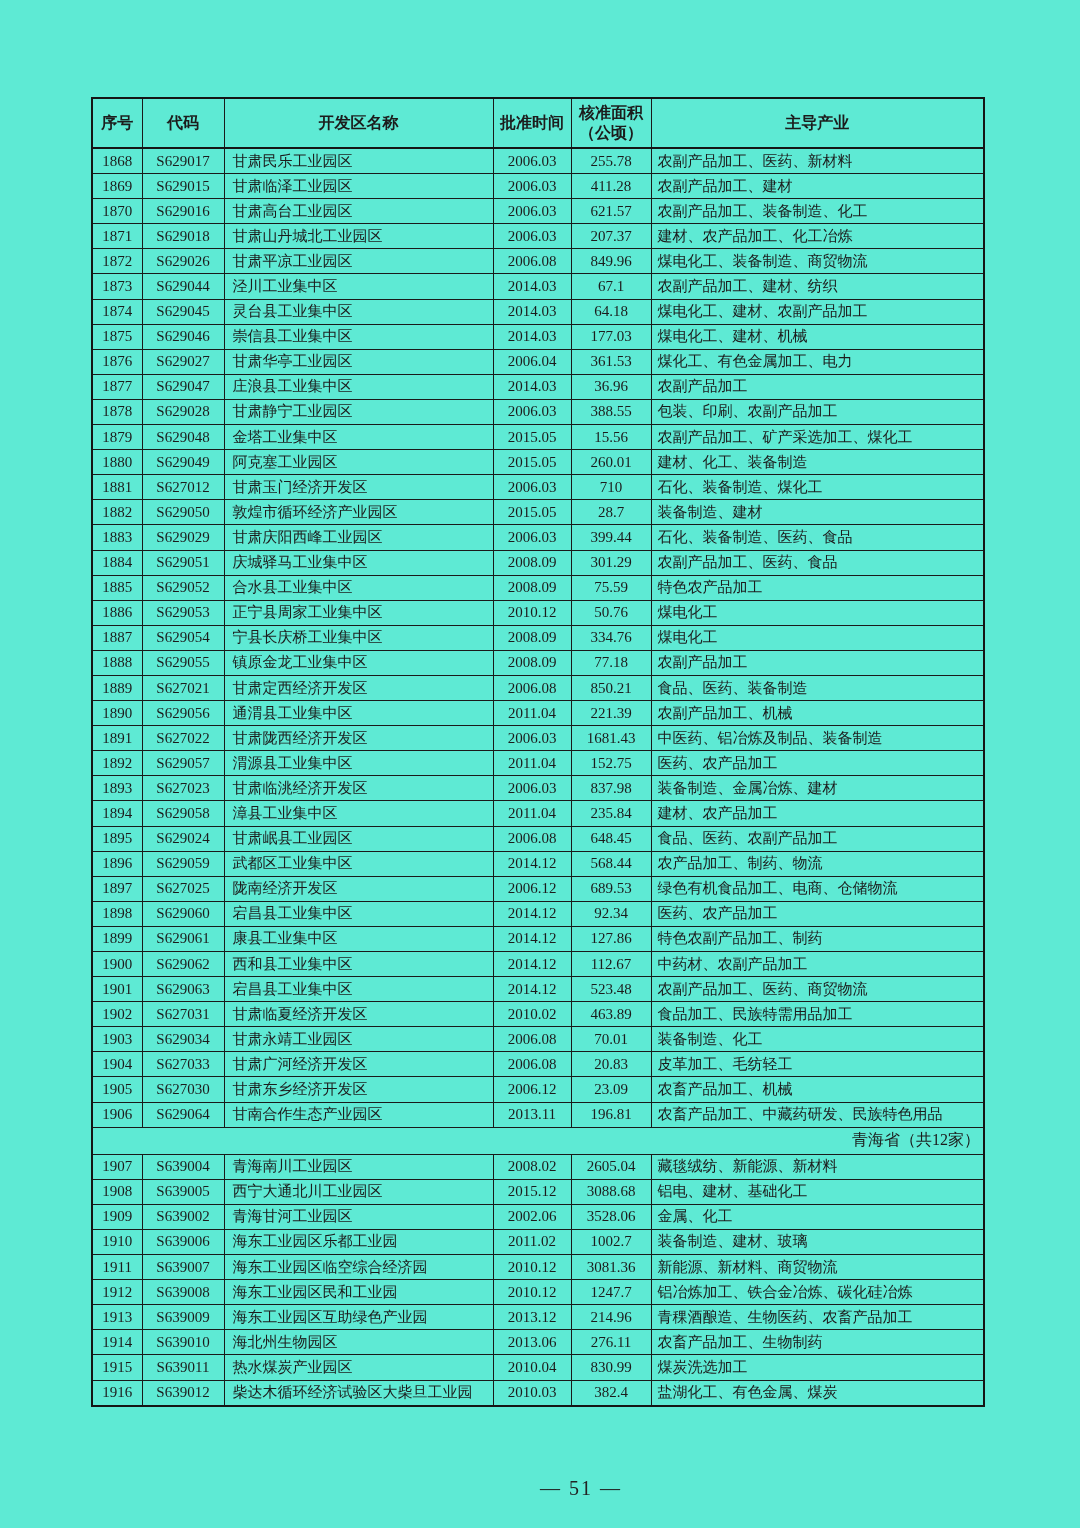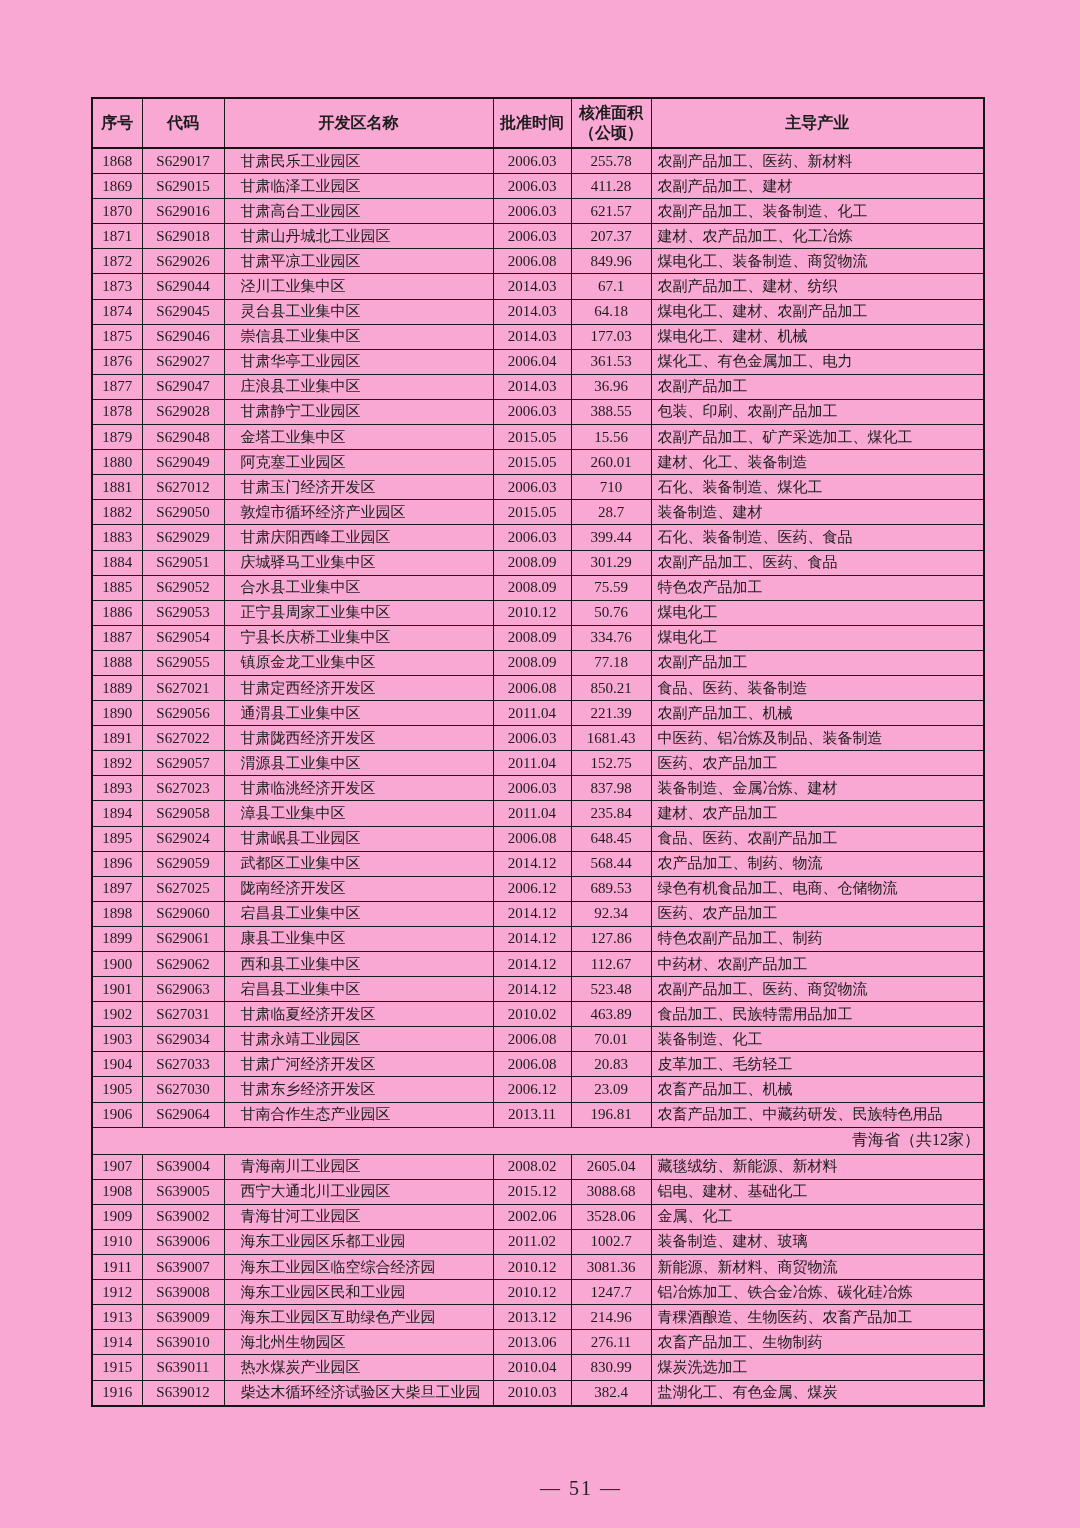--- a/index.html
+++ b/index.html
@@ -6,21 +6,21 @@
     margin: 0;
     padding: 0;
     background: #ffffff;
     font-family: "Liberation Serif", "DejaVu Serif", serif;
     color: #1c1c1c;
   }
   .page {
     position: relative;
     width: 1080px;
     height: 1528px;
-    background: #f9a8d4;
+    background: #5eead4;
     overflow: hidden;
   }
   table.zone-table {
     position: absolute;
     left: 91px;
     top: 97px;
     width: 892px;
     border-collapse: collapse;
     table-layout: fixed;
     border: 2px solid #151515;
@@ -44,21 +44,21 @@
   .zone-table tbody td {
     height: 24.1px;
     font-size: 15px;
     vertical-align: middle;
   }
   td.c-seq, td.c-code, td.c-date, td.c-area {
     text-align: center;
   }
   td.c-name {
     text-align: left;
-    padding-left: 16px;
+    padding-left: 8px;
   }
   td.c-industries {
     text-align: left;
     padding-left: 6px;
   }
   tr.section-row td {
     font-weight: normal;
     font-size: 16px;
     text-align: right;
     padding-left: 5px;

